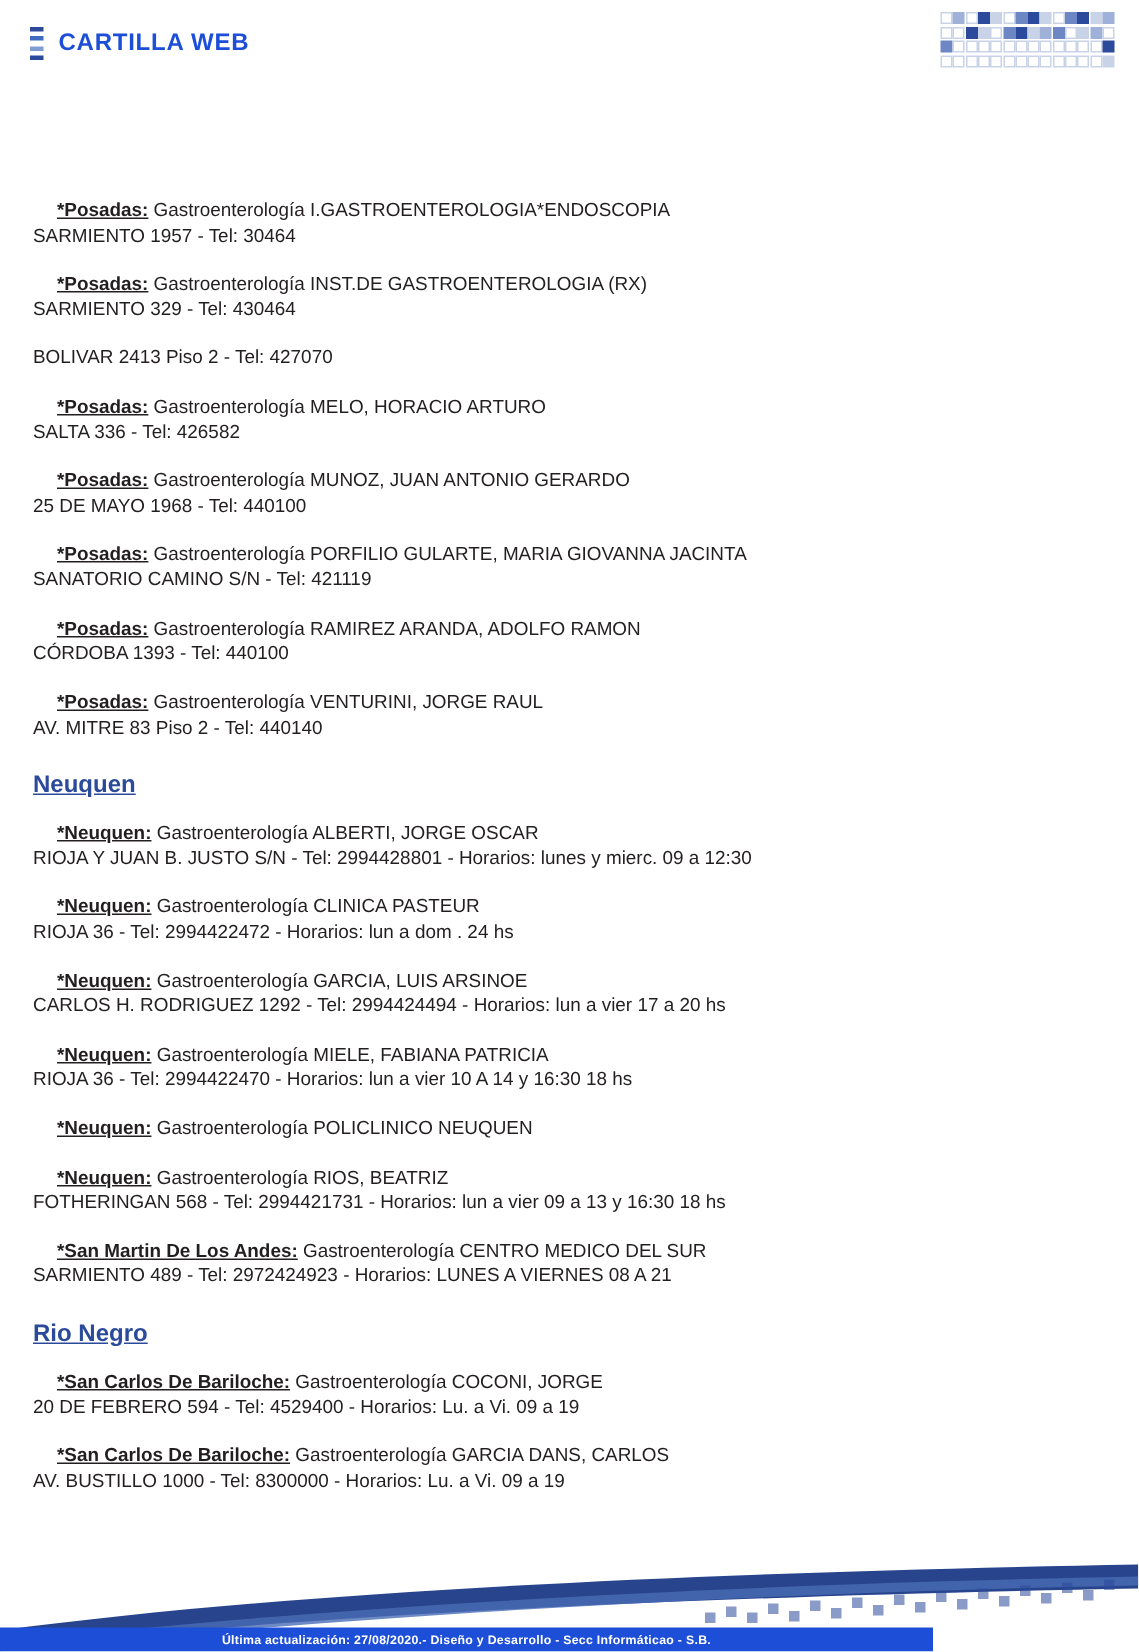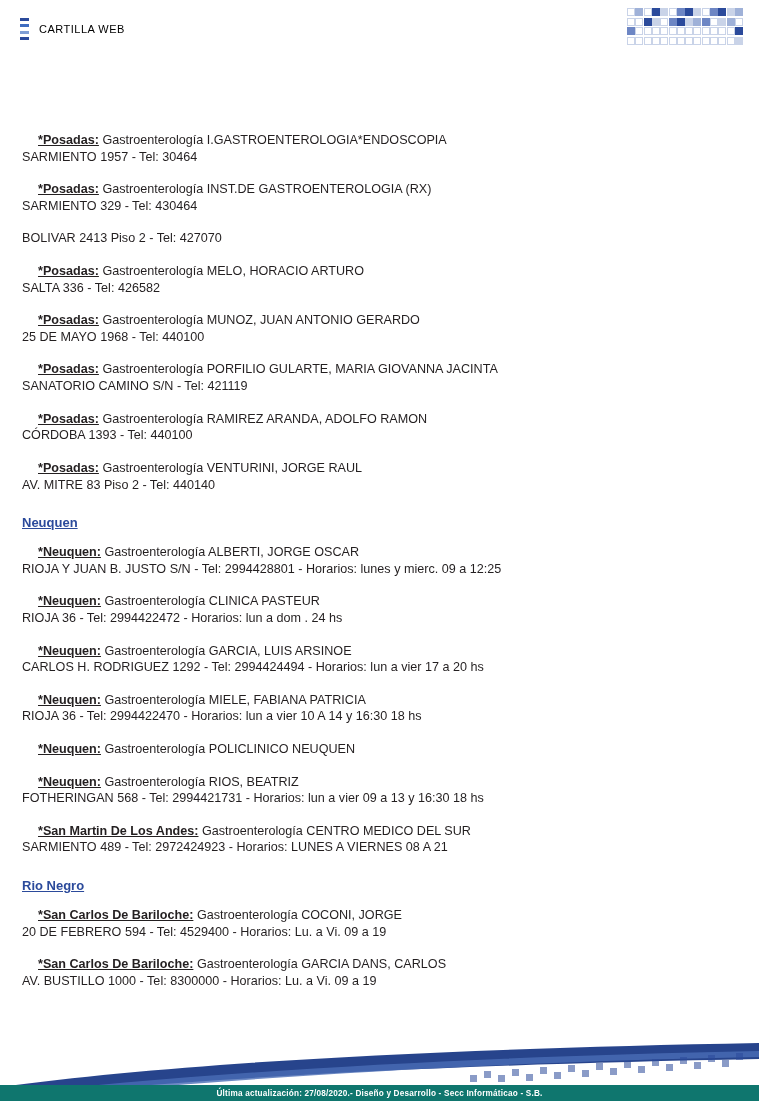--- a/index.html
+++ b/index.html
@@ -38,24 +38,24 @@
   }
   .brand-mark i {
     display: block;
     height: 3px;
     background: #2b4a9b;
   }
   .brand-mark i:nth-child(2) { background: #3f6cc0; }
   .brand-mark i:nth-child(3) { background: #7f9ed4; }
   .brand-mark i:nth-child(4) { background: #2b4a9b; }
   .brand-title {
-    font-size: 11px;
+    font-size: 16px;
     letter-spacing: 0.5px;
-    color: #000000;
-    font-weight: normal;
+    color: #1d4ed8;
+    font-weight: bold;
   }
   .header-pixels {
     position: absolute;
     right: 16px;
     top: 8px;
     width: 116px;
     height: 40px;
   }
   .px {
     position: absolute;
@@ -65,21 +65,21 @@
 
   
   .content {
     position: absolute;
     top: 132px;
     left: 22px;
     right: 22px;
   }
   .region-title {
     color: #2b4a9b;
-    font-size: 13px;
+    font-size: 16px;
     font-weight: bold;
     text-decoration: underline;
     margin: 22px 0 14px 0;
   }
   .entry {
     margin-bottom: 16px;
     line-height: 1.32;
   }
   .entry .line1 {
     font-size: 12.6px;
@@ -138,23 +138,23 @@
   }
   .seal-text {
     font-size: 8.5px;
     letter-spacing: 0.8px;
     color: #2b3a4f;
   }
   .footer-bar {
     position: absolute;
     left: 0;
     bottom: 0;
-    width: 759px;
+    width: 622px;
     height: 16px;
-    background: #0f766e;
+    background: #1d4ed8;
     color: #ffffff;
     font-size: 8.2px;
     font-weight: bold;
     display: flex;
     align-items: center;
     justify-content: center;
     letter-spacing: 0.2px;
   }
 </style>
 </head>
@@ -258,21 +258,21 @@
       <div class="line1"><span class="city">*Posadas:</span> <span>Gastroenterología</span> <span>RAMIREZ ARANDA, ADOLFO RAMON</span></div>
       <div class="line2">CÓRDOBA 1393 - Tel: 440100</div>
     </div>
     <div class="entry">
       <div class="line1"><span class="city">*Posadas:</span> <span>Gastroenterología</span> <span>VENTURINI, JORGE RAUL</span></div>
       <div class="line2">AV. MITRE 83 Piso 2 - Tel: 440140</div>
     </div>
     <div class="region-title">Neuquen</div>
     <div class="entry">
       <div class="line1"><span class="city">*Neuquen:</span> <span>Gastroenterología</span> <span>ALBERTI, JORGE OSCAR</span></div>
-      <div class="line2">RIOJA Y JUAN B. JUSTO S/N - Tel: 2994428801 - Horarios: lunes y mierc. 09 a 12:25</div>
+      <div class="line2">RIOJA Y JUAN B. JUSTO S/N - Tel: 2994428801 - Horarios: lunes y mierc. 09 a 12:30</div>
     </div>
     <div class="entry">
       <div class="line1"><span class="city">*Neuquen:</span> <span>Gastroenterología</span> <span>CLINICA PASTEUR</span></div>
       <div class="line2">RIOJA 36 - Tel: 2994422472 - Horarios: lun a dom . 24 hs</div>
     </div>
     <div class="entry">
       <div class="line1"><span class="city">*Neuquen:</span> <span>Gastroenterología</span> <span>GARCIA, LUIS ARSINOE</span></div>
       <div class="line2">CARLOS H. RODRIGUEZ 1292 - Tel: 2994424494 - Horarios: lun a vier 17 a 20 hs</div>
     </div>
     <div class="entry">

